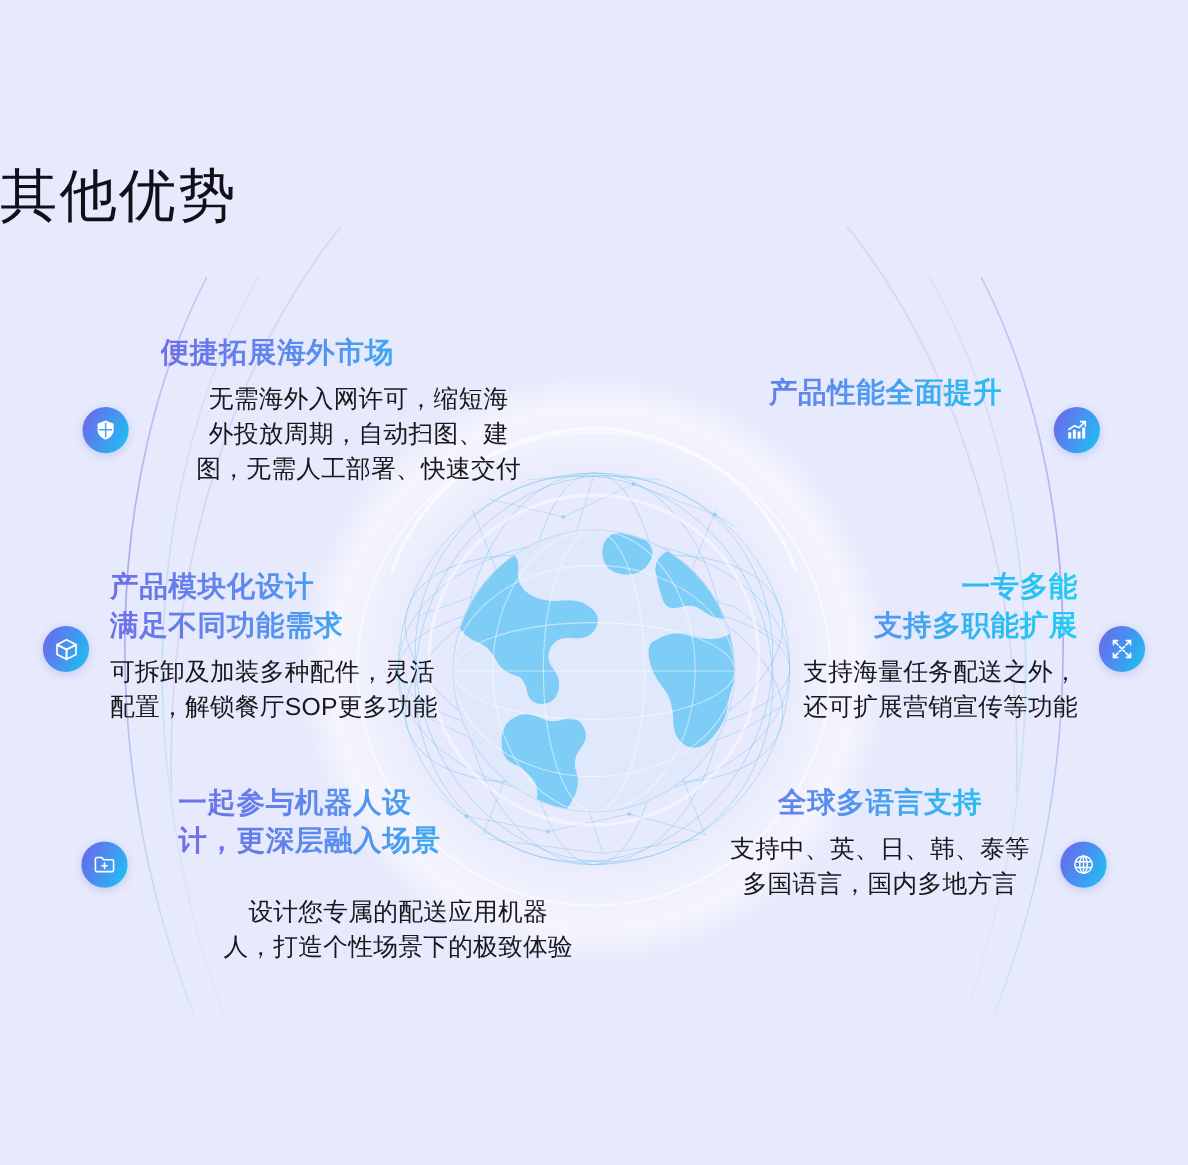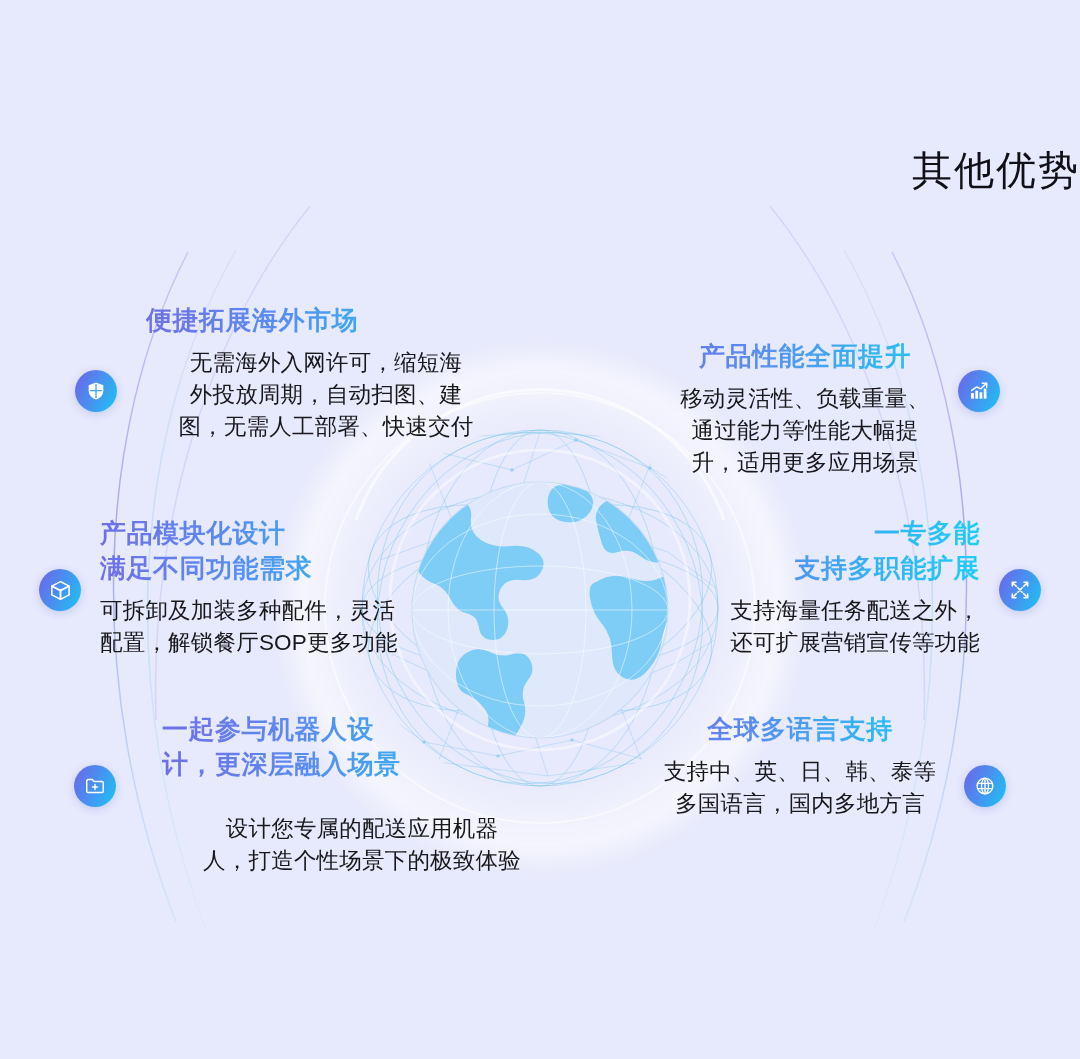--- a/index.html
+++ b/index.html
@@ -32,22 +32,22 @@
     height: 1059px;
     pointer-events: none;
   }
 
   
   .page-title {
     position: absolute;
     left: 0;
     top: 108px;
     width: 1080px;
-    text-align: right;
-    font-size: 40px;
+    text-align: left;
+    font-size: 52px;
     line-height: 70px;
     font-weight: 400;
     color: #111018;
     letter-spacing: 2px;
   }
 
   
   .feature {
     position: absolute;
   }
@@ -249,23 +249,20 @@
 
   <div class="feature" id="feat-overseas">
     <div class="f-title align-left">便捷拓展海外市场</div>
     <div class="f-body">无需海外入网许可，缩短海
 外投放周期，自动扫图、建
 图，无需人工部署、快速交付</div>
   </div>
 
   <div class="feature" id="feat-perf">
     <div class="f-title">产品性能全面提升</div>
-    <div class="f-body">移动灵活性、负载重量、
-通过能力等性能大幅提
-升，适用更多应用场景</div>
   </div>
 
   <div class="feature" id="feat-modular">
     <div class="f-title align-left">产品模块化设计
 满足不同功能需求</div>
     <div class="f-body align-left">可拆卸及加装多种配件，灵活
 配置，解锁餐厅SOP更多功能</div>
   </div>
 
   <div class="feature" id="feat-multi">

